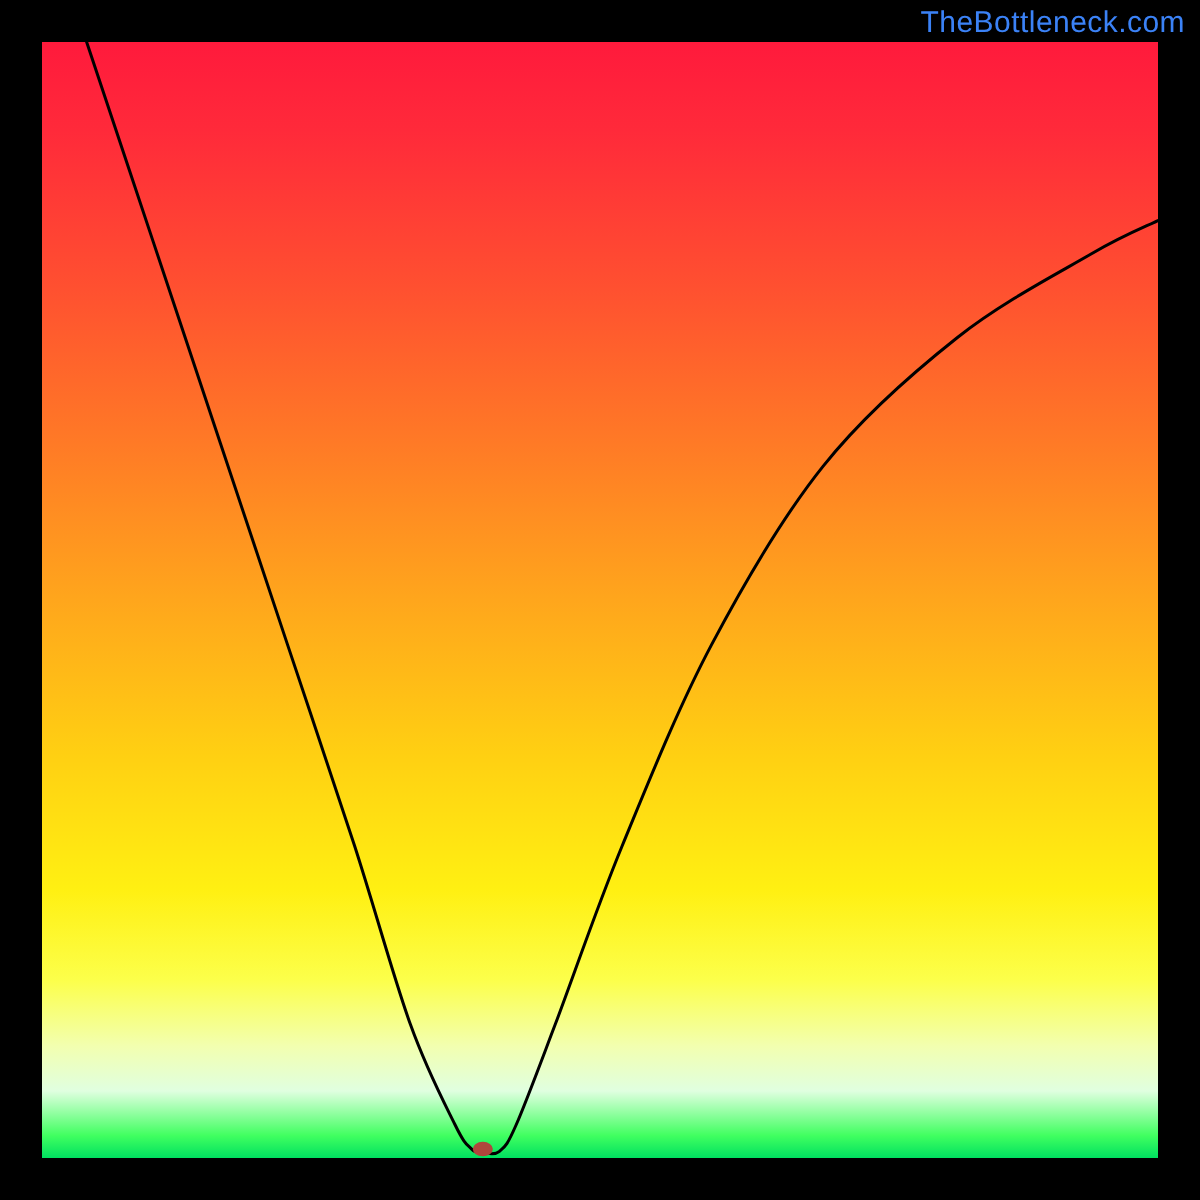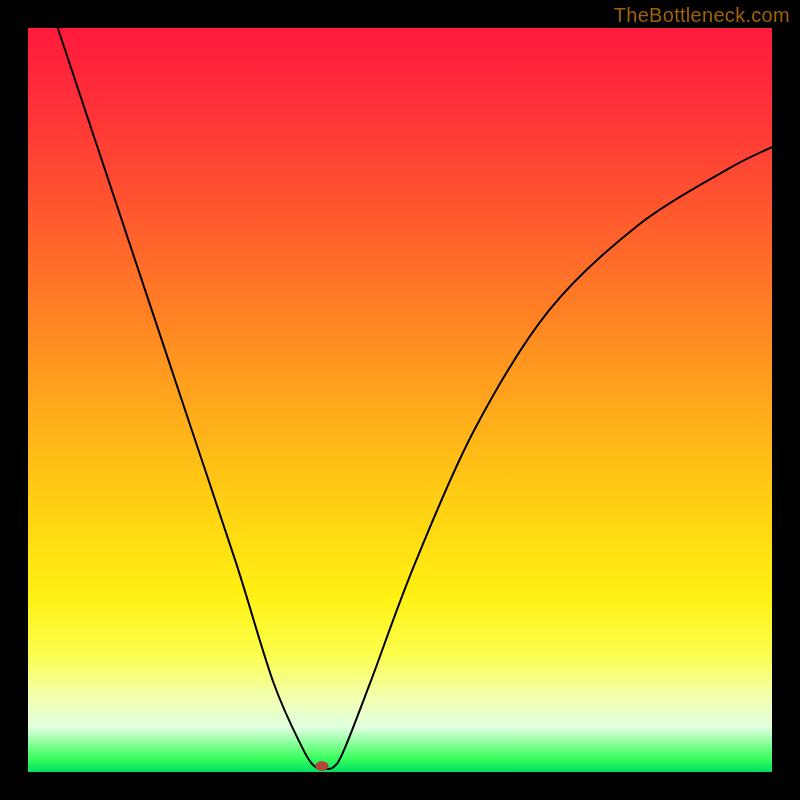--- a/index.html
+++ b/index.html
@@ -49,21 +49,21 @@
   .curve {
     position: absolute;
     inset: 0;
     width: 100%;
     height: 100%;
   }
   .attribution {
     position: absolute;
     top: 4px;
     right: 10px;
-    color: #a16207;
+    color: #3b82f6;
     font-size: 20px;
     font-weight: 500;
     letter-spacing: 0.3px;
   }
 </style>
 </head>
 <body>
 
 <div class="frame">
   <div class="plot-area">

